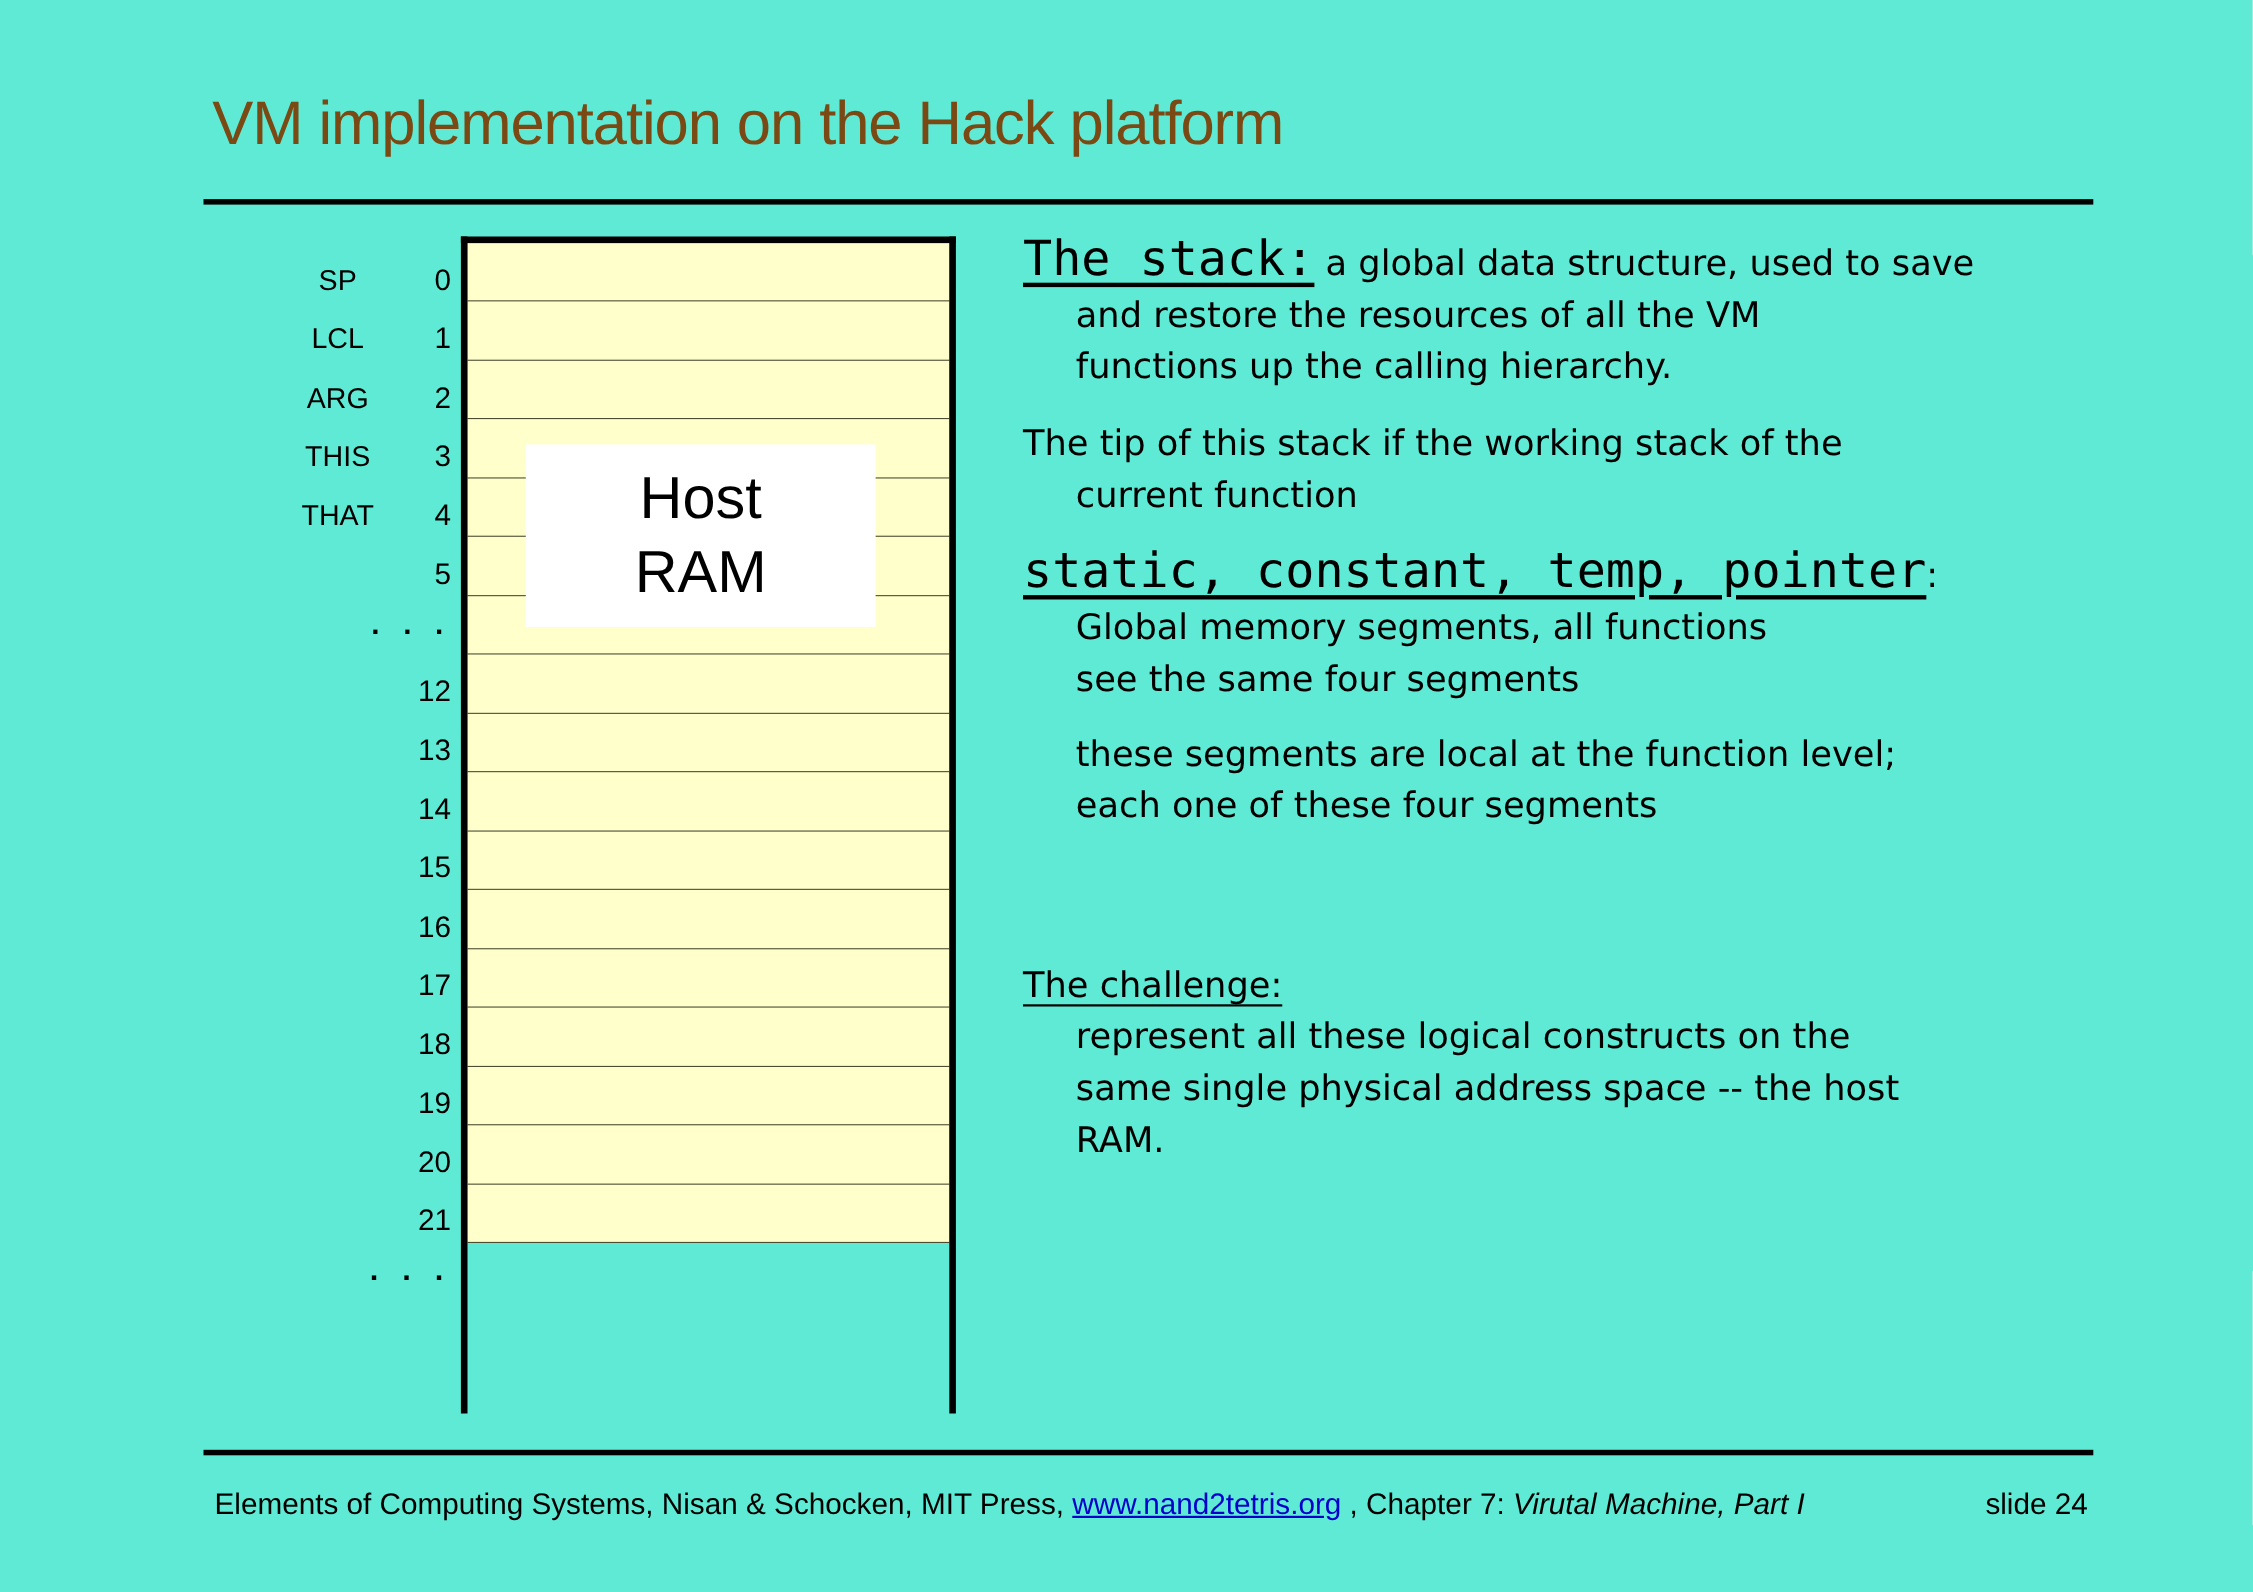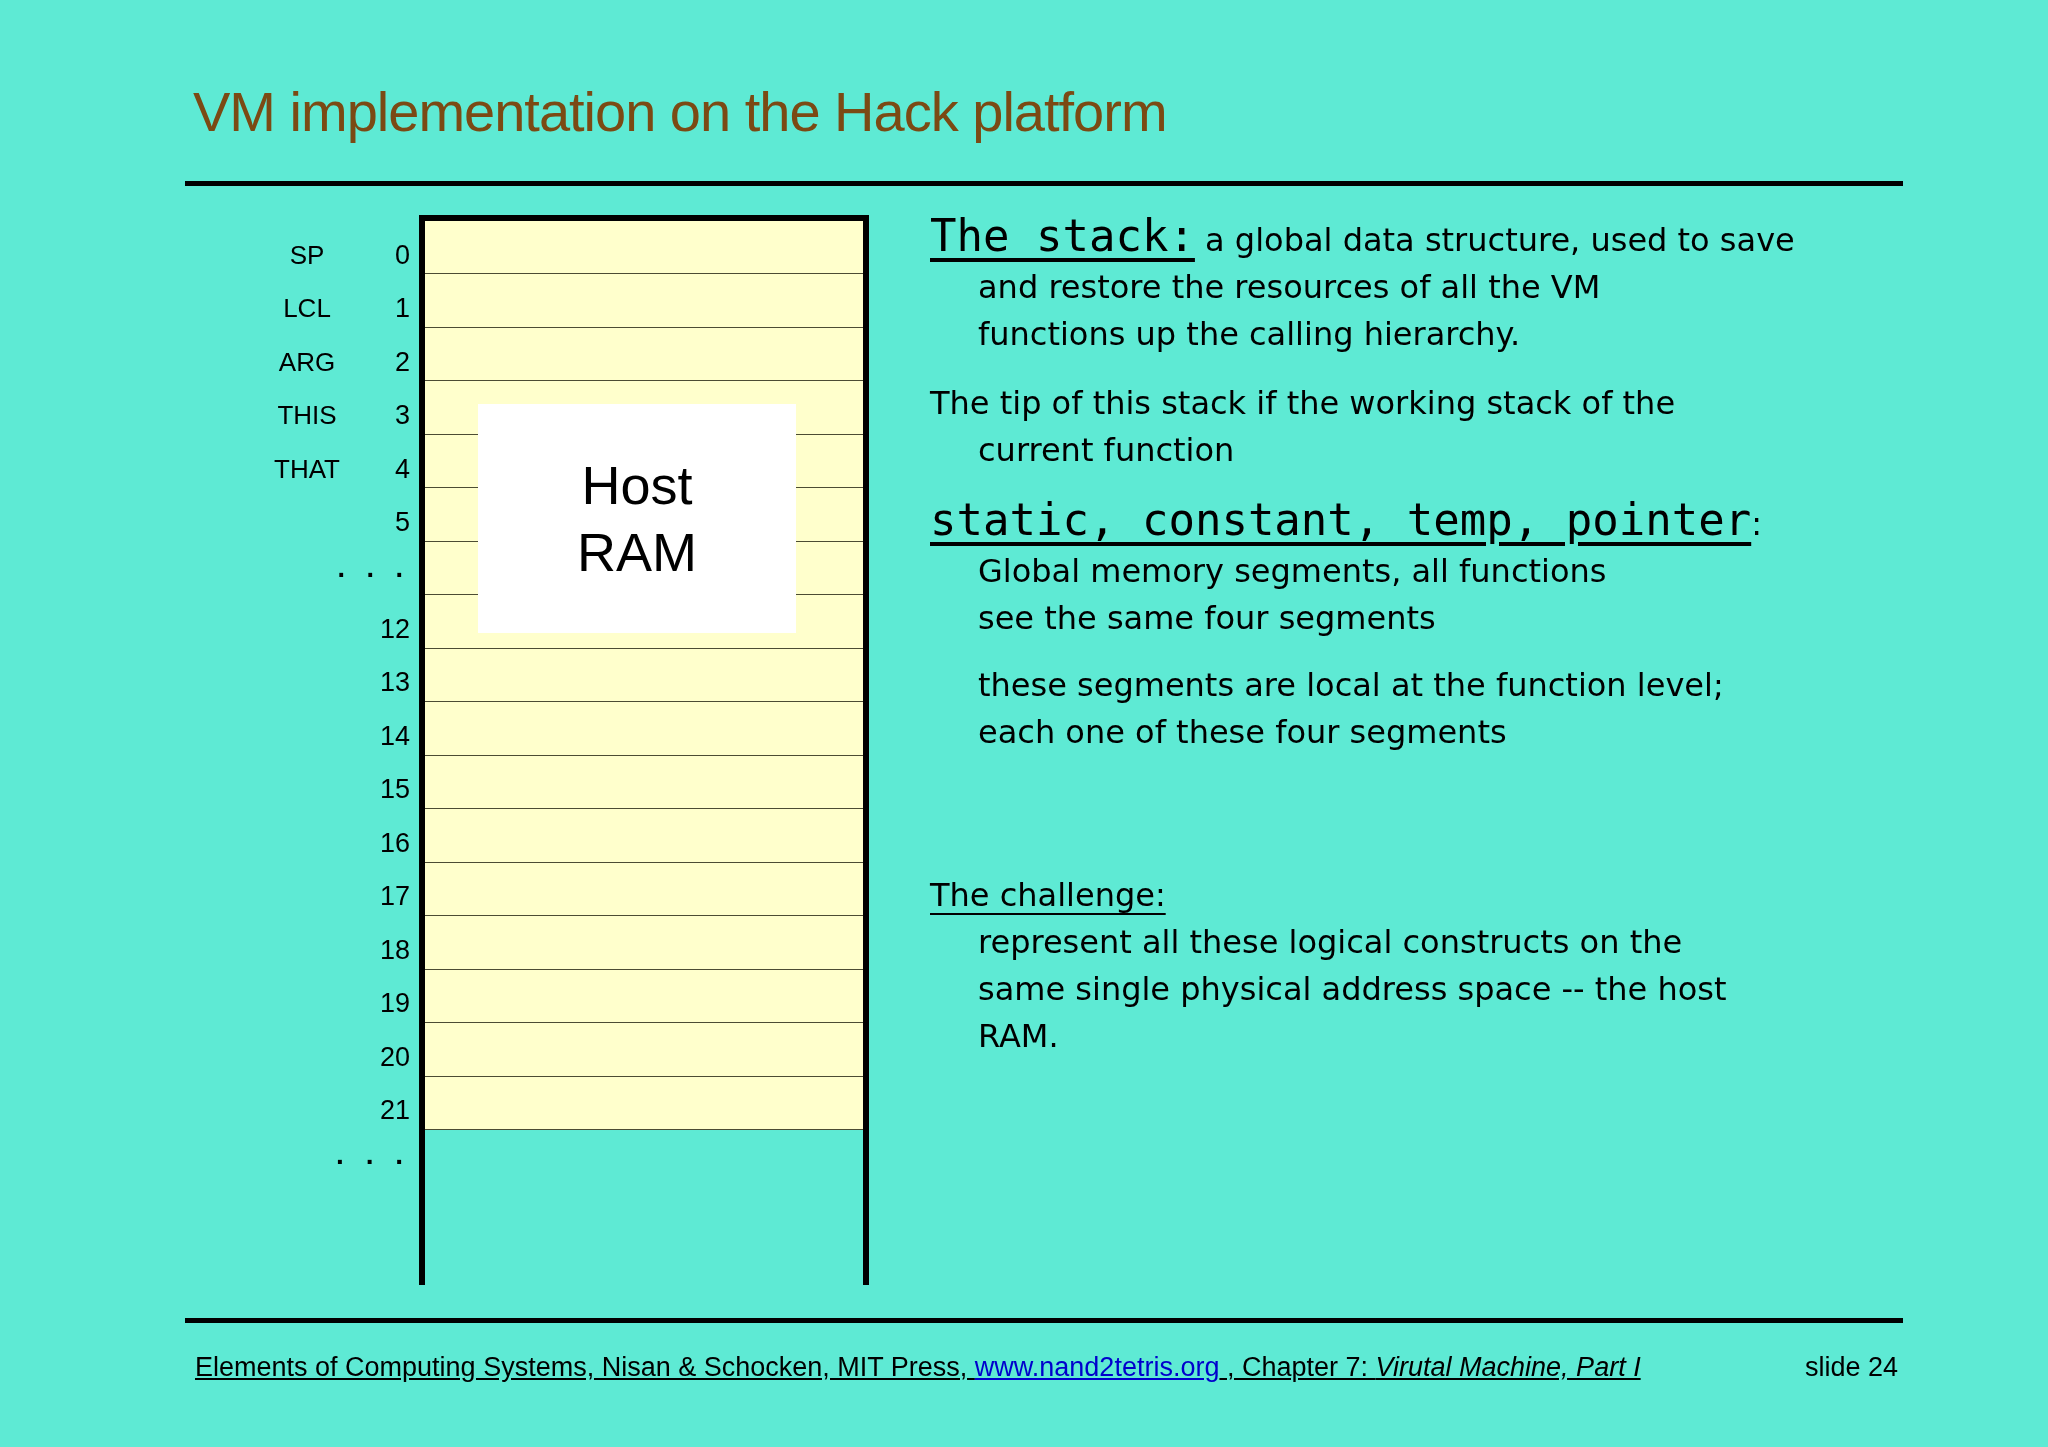--- a/index.html
+++ b/index.html
@@ -45,37 +45,36 @@
     position:absolute;right:0;top:50%;transform:translateY(-50%);
     width:90px;text-align:right;font-size:27px;white-space:nowrap;
   }
   .dots-style{font-weight:bold;font-size:28px;letter-spacing:7px;}
   .label-slot .num.dots-style{transform:translateY(calc(-50% - 8px));}
   .ellipsis-bottom{
     position:absolute;left:300px;top:1128px;width:110px;height:53px;
     display:flex;align-items:center;justify-content:flex-end;
   }
   .host-box{
-    position:absolute;left:478px;top:404px;width:318px;height:229px;background:#fff;
+    position:absolute;left:478px;top:404px;width:318px;height:166px;background:#fff;
     display:flex;flex-direction:column;align-items:center;justify-content:center;
     font-size:54px;line-height:67px;text-align:center;
   }
 
   
   .notes{position:absolute;left:930px;top:0;width:960px;font-family:"DejaVu Sans",sans-serif;}
   .note{position:absolute;left:0;width:960px;font-size:32px;line-height:47px;}
   .note-line{margin-left:48px;}
   .hd{text-decoration:underline;text-underline-offset:7px;text-decoration-thickness:2px;}
   .hd.mono{font-family:"DejaVu Sans Mono",monospace;font-size:44px;text-decoration:underline;}
 
   
   .footer-text{
     position:absolute;left:195px;top:1352px;font-size:27px;white-space:nowrap;
     font-family:"Liberation Sans",sans-serif;
-    text-decoration:underline;
   }
   .footer-link{color:var(--link-color);text-decoration:underline;cursor:pointer;}
   .footer-italic{font-style:italic;}
   .slide-num{position:absolute;right:150px;top:1352px;font-size:27px;}
 </style>
 </head>
 <body>
 
 <div class="slide">
 

